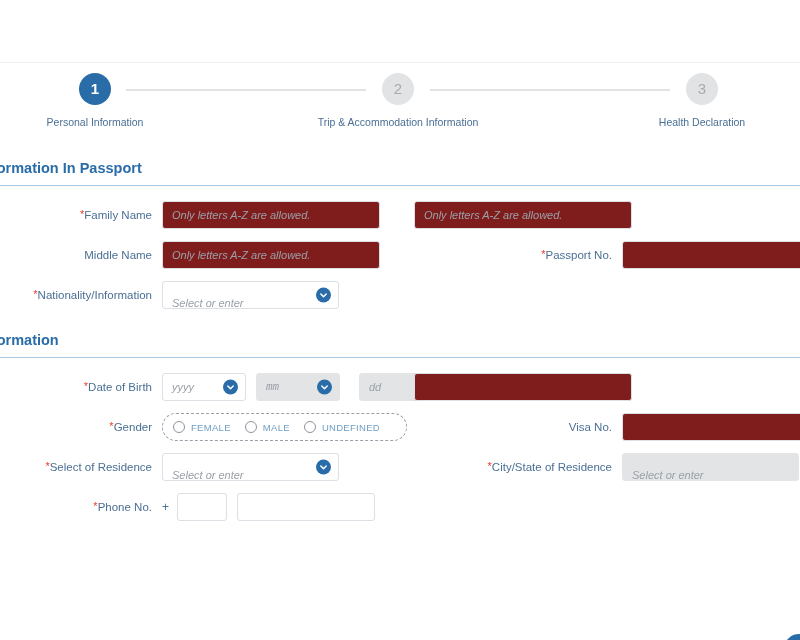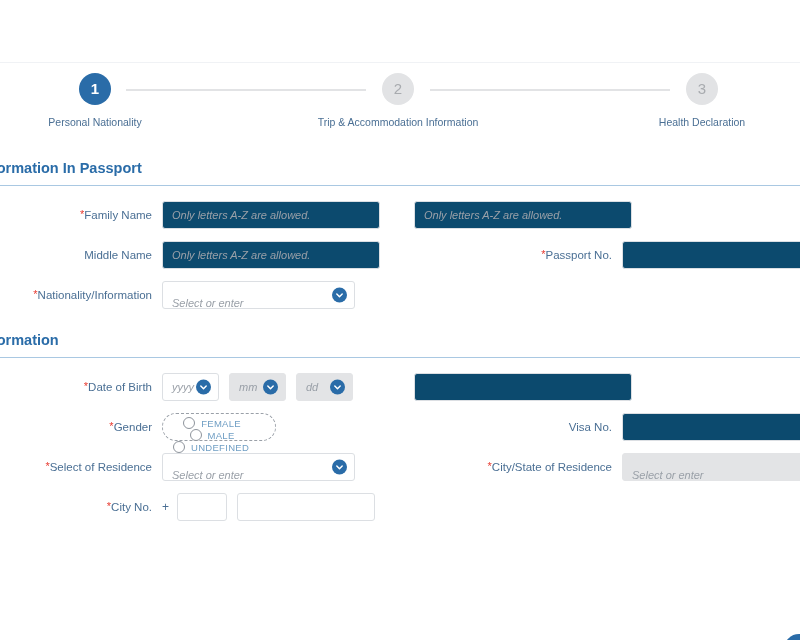--- a/index.html
+++ b/index.html
@@ -138,50 +138,50 @@
     line-height: 12px;
   }
 
   .control { display: flex; align-items: center; }
 
   .input {
     width: 218px;
     height: 28px;
     border: 1px solid #dcdfe3;
     border-radius: 3px;
-    background: #0c4a6e;
+    background: #7f1d1d;
     font-size: 11px;
     color: #5a6270;
     padding: 12px 9px;
     display: flex;
     align-items: center;
     font-style: italic;
   }
   .input.plain { font-style: normal; }
   .input .ph { color: #9aa0a8; font-style: italic; }
 
   .select {
     position: relative;
-    width: 193px;
+    width: 177px;
     height: 28px;
     border: 1px solid #dcdfe3;
     border-radius: 3px;
     background: #ffffff;
     font-size: 11px;
     color: #9aa0a8;
     padding: 15px 32px 0 9px;
     display: flex;
     align-items: center;
     font-style: italic;
   }
   .select.disabled {
     background: #e3e4e6;
     border-color: #e3e4e6;
   }
-  .select.small { width: 57px; padding: 0 26px 0 9px; }
+  .select.small { width: 84px; padding: 0 26px 0 9px; }
 
   .caret {
     position: absolute;
     right: 7px; top: 50%;
     transform: translateY(-50%);
     width: 15px; height: 15px;
     border-radius: 50%;
     background: #2a6ca8;
     display: flex;
     align-items: center;
@@ -191,21 +191,20 @@
 
   
   .radio-group {
     display: flex;
     align-items: center;
     gap: 0px;
     border: 1px dashed #9aa0a8;
     border-radius: 15px;
     padding: 3px 10px;
     height: 28px;
-    flex-direction: column;
   }
   .radio-item {
     display: flex;
     align-items: center;
     margin-right: 14px;
   }
   .radio-item:last-child { margin-right: 16px; }
   .radio-dot {
     width: 12px; height: 12px;
     border-radius: 50%;
@@ -254,21 +253,21 @@
 <div class="page">
 
   <div class="top-rule"></div>
 
   <div class="stepper">
     <div class="step-line line-1"></div>
     <div class="step-line line-2"></div>
 
     <div class="step step-1">
       <div class="step-circle active">1</div>
-      <div class="step-label">Personal Nationality</div>
+      <div class="step-label">Personal Information</div>
     </div>
 
     <div class="step step-2">
       <div class="step-circle inactive">2</div>
       <div class="step-label">Trip &amp; Accommodation Information</div>
     </div>
 
     <div class="step step-3">
       <div class="step-circle inactive">3</div>
       <div class="step-label">Health Declaration</div>
@@ -350,21 +349,21 @@
             <div class="label"><span class="req">*</span><span>Date of Birth</span></div>
             <div class="control">
               <div class="select small" style="margin-right:10px;">
                 <span>yyyy</span>
                 <span class="caret">
                   <svg width="9" height="9" viewBox="0 0 10 10">
                       <path d="M2 4 L5 7 L8 4" stroke="#ffffff" stroke-width="1.6" fill="none" stroke-linecap="round" stroke-linejoin="round"></path>
                     </svg>
                 </span>
               </div>
-              <div class="select small disabled" style="margin-right:10px;">
+              <div class="select small disabled" style="margin-right:19px;font-family:Liberation Mono, monospace;">
                 <span>mm</span>
                 <span class="caret">
                   <svg width="9" height="9" viewBox="0 0 10 10">
                       <path d="M2 4 L5 7 L8 4" stroke="#ffffff" stroke-width="1.6" fill="none" stroke-linecap="round" stroke-linejoin="round"></path>
                     </svg>
                 </span>
               </div>
               <div class="select small disabled">
                 <span>dd</span>
                 <span class="caret">
@@ -433,21 +432,21 @@
             <div class="control">
               <div class="select disabled">
                 <span>Select or enter</span>
               </div>
             </div>
           </div>
         </div>
 
         <div class="row">
           <div class="field left">
-            <div class="label"><span class="req">*</span><span>City No.</span></div>
+            <div class="label"><span class="req">*</span><span>Phone No.</span></div>
             <div class="control">
               <span class="phone-plus">+</span>
               <div class="phone-code"></div>
               <div class="phone-num"></div>
             </div>
           </div>
         </div>
 
       </div>
     </div>

